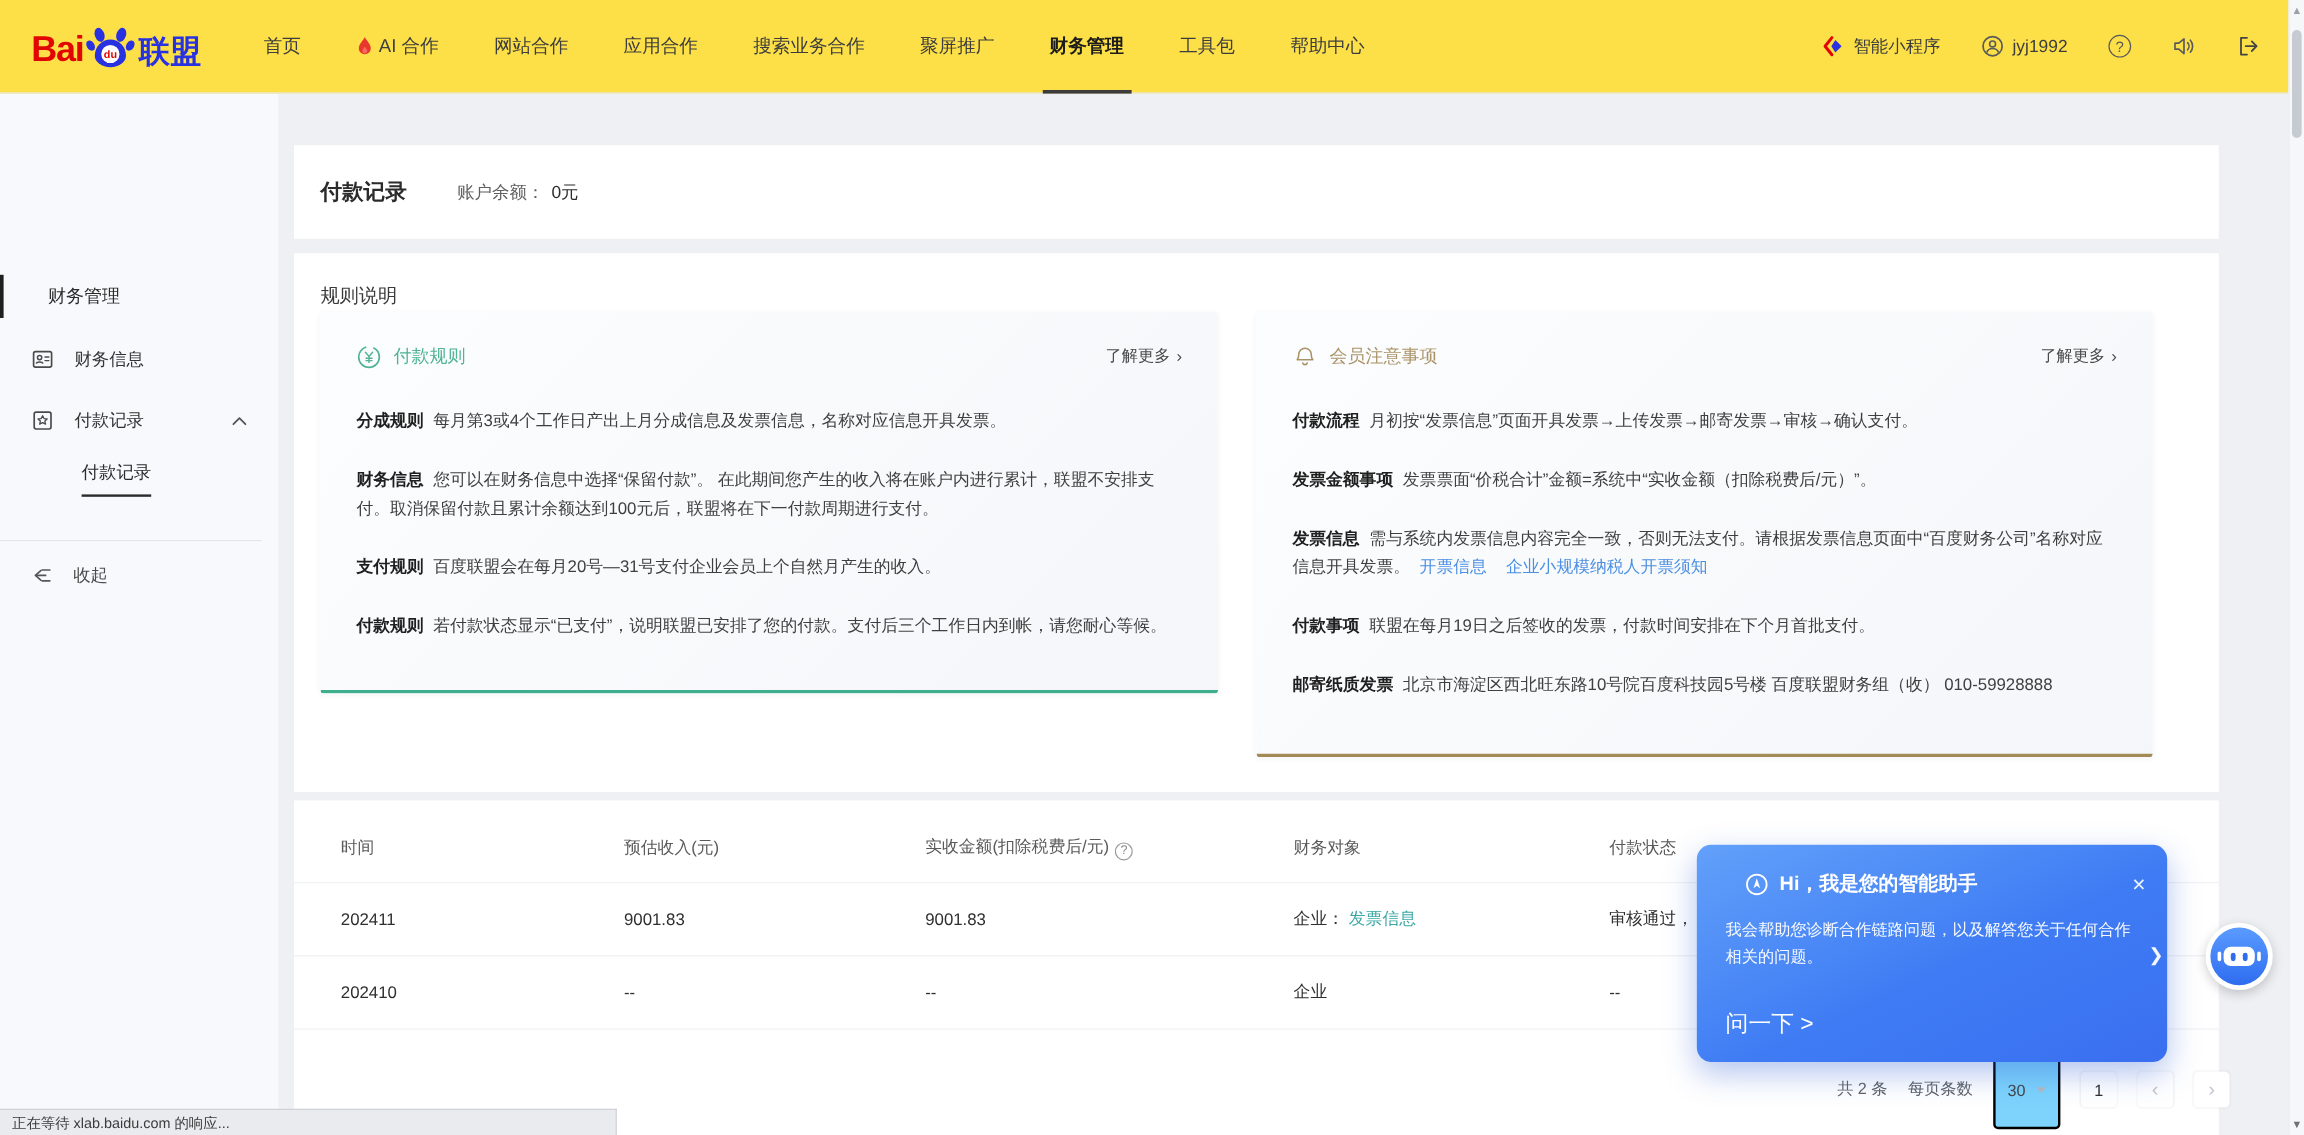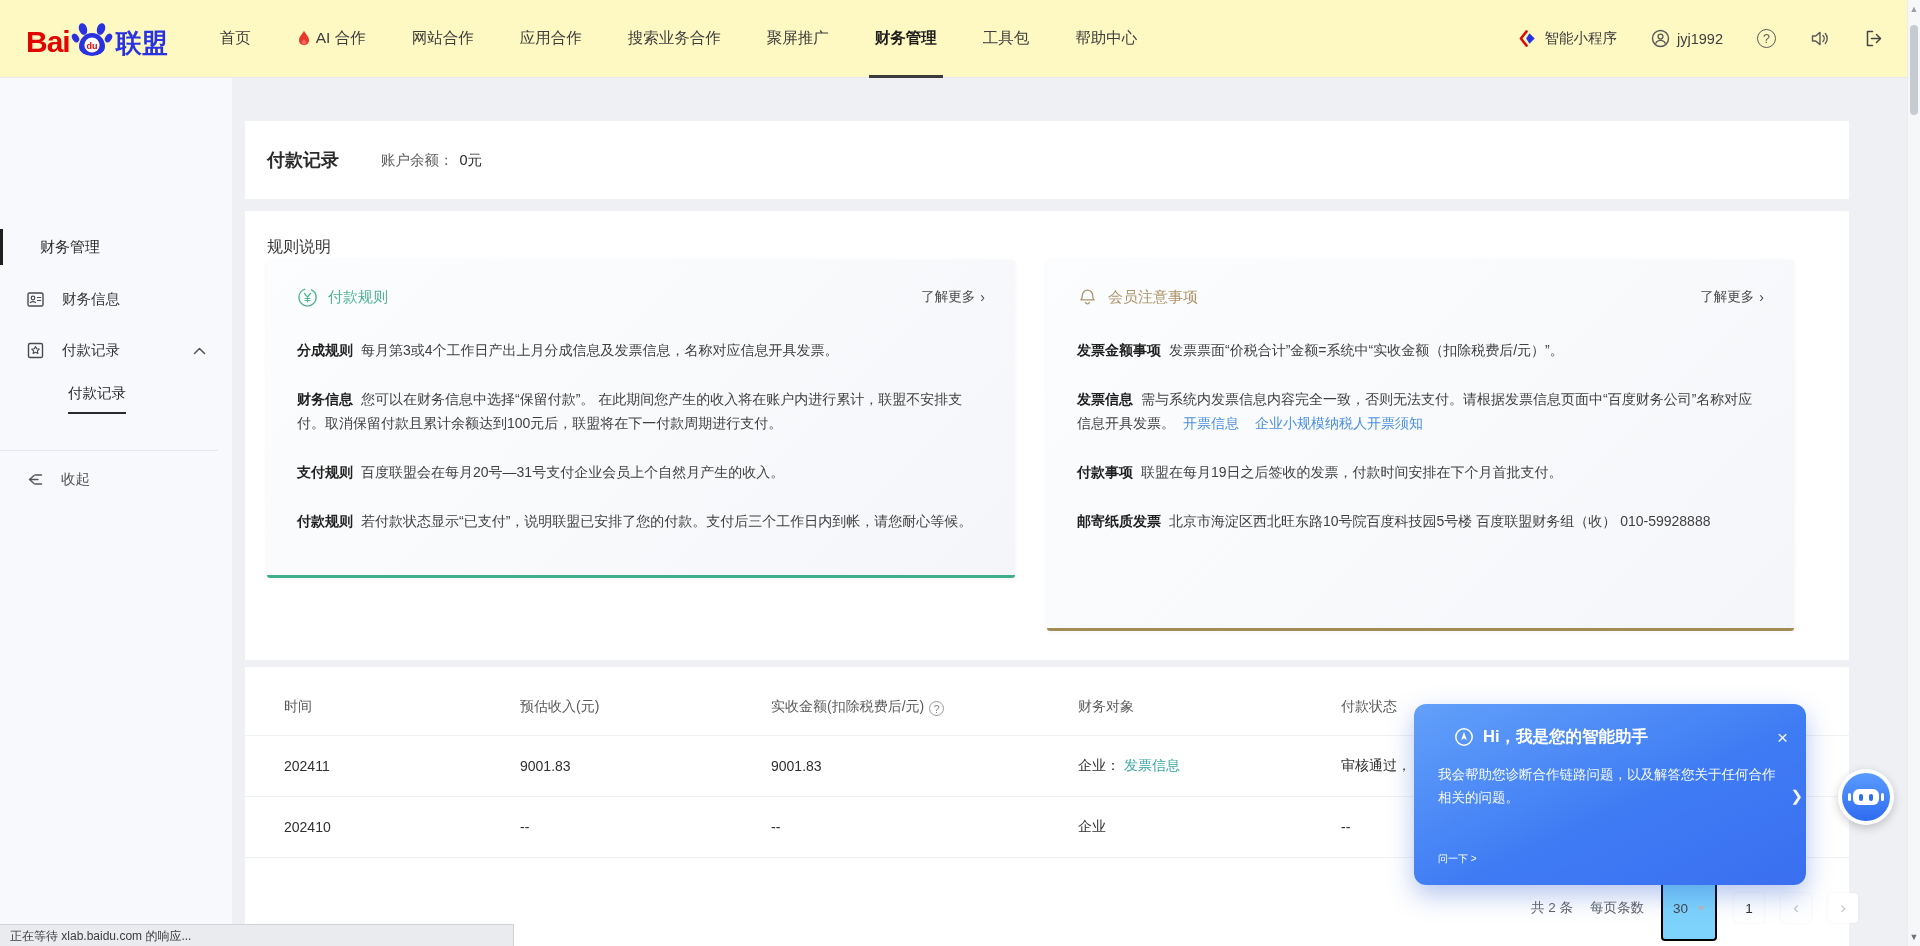--- a/index.html
+++ b/index.html
@@ -5,21 +5,21 @@
   html,body{margin:0;padding:0;}
   body{
     width:1920px;height:946px;position:relative;overflow:hidden;
     background:#eef0f4;
     font-family:"Liberation Sans","DejaVu Sans",sans-serif;
     color:#333;
   }
   
   .topnav{
     position:absolute;top:0;left:0;width:1920px;height:78px;
-    background:#fef9c3;border-bottom:1px solid #e7e9ed;
+    background:#fde047;border-bottom:1px solid #e7e9ed;
     display:flex;align-items:center;box-sizing:border-box;
     padding:0 36px 0 26px;z-index:30;
   }
   .logo{display:flex;align-items:flex-end;margin-right:52px;cursor:pointer;}
   .logo-bai{font-size:30px;font-weight:bold;color:#e10601;letter-spacing:-1px;line-height:30px;}
   .logo-union{font-size:26px;font-weight:bold;color:#2932e1;line-height:28px;margin-left:2px;}
   .nav-items{display:flex;gap:46px;height:78px;}
   .nav-item{display:flex;align-items:center;gap:5px;font-size:15.5px;color:#3d3d3d;cursor:pointer;position:relative;height:78px;}
   .nav-item.active{font-weight:bold;color:#1c1c1c;}
   .nav-underline{position:absolute;bottom:0;left:-6px;right:-6px;height:3px;background:#3b3b3b;}
@@ -75,21 +75,21 @@
   .pg-page{width:30px;height:30px;background:#fff;border-radius:4px;display:flex;align-items:center;justify-content:center;color:#2f2f2f;box-shadow:0 0 2px rgba(0,0,0,.08);cursor:pointer;}
   .pg-btn{width:30px;height:30px;background:#fff;border-radius:4px;display:flex;align-items:center;justify-content:center;color:#c3c7ce;font-size:17px;box-shadow:0 0 2px rgba(0,0,0,.08);cursor:pointer;}
   
   .assistant-pop{position:absolute;left:1414px;top:704px;width:392px;height:181px;border-radius:12px;
     background:linear-gradient(155deg,#62a0fa 0%,#3f7cf4 55%,#3a6ff0 100%);
     box-shadow:0 10px 26px rgba(40,90,210,.35);color:#fff;z-index:40;box-sizing:border-box;}
   .pop-head{display:flex;align-items:center;padding:22px 18px 0 40px;font-size:16.5px;font-weight:bold;}
   .pop-title{margin-left:9px;}
   .pop-close{margin-left:auto;font-size:19px;font-weight:normal;opacity:.9;cursor:pointer;line-height:1;}
   .pop-body{padding:15px 28px 0 24px;font-size:13.5px;line-height:23px;opacity:.96;}
-  .pop-cta{position:absolute;left:24px;bottom:19px;font-size:10px;color:#fff;text-decoration:none;cursor:pointer;text-align:right;}
+  .pop-cta{position:absolute;left:24px;bottom:19px;font-size:19px;color:#fff;text-decoration:none;cursor:pointer;text-align:right;}
   .pop-arrow{position:absolute;right:3px;top:83px;color:#fff;font-size:15px;opacity:.95;}
   
   .assistant-fab{position:absolute;left:1838px;top:769px;width:56px;height:56px;border-radius:50%;
     background:#fff;display:flex;align-items:center;justify-content:center;z-index:41;
     box-shadow:0 3px 10px rgba(0,0,0,.2);cursor:pointer;}
   .fab-inner{width:48px;height:48px;border-radius:50%;background:linear-gradient(180deg,#5a9bff 0%,#2e6cf0 100%);position:relative;}
   .fab-face{position:absolute;left:11px;top:16px;width:26px;height:16px;background:#fff;border-radius:6px;}
   .fab-eye{position:absolute;top:5px;width:4px;height:7px;background:#2e6cf0;border-radius:2px;}
   .fab-eye.l{left:6px;} .fab-eye.r{right:6px;}
   .fab-ear{position:absolute;top:20px;width:3px;height:8px;background:#fff;border-radius:2px;}
@@ -288,20 +288,21 @@
             <path d="M8.6 15.5 a2 2 0 0 0 3.8 0" fill="none" stroke="#ab9368" stroke-width="1.3" stroke-linecap="round"></path>
           </svg>
       </span>
       <span class="card-title t-tan">会员注意事项</span>
       <span class="more-link">
         <span>了解更多</span>
         <span class="more-chev">›</span>
       </span>
     </div>
     <div class="card-body">
+      <p class="para"><b>付款流程</b><span>月初按“发票信息”页面开具发票→上传发票→邮寄发票→审核→确认支付。</span></p>
       <p class="para"><b>发票金额事项</b><span>发票票面“价税合计”金额=系统中“实收金额（扣除税费后/元）”。</span></p>
       <p class="para"><b>发票信息</b><span>需与系统内发票信息内容完全一致，否则无法支付。请根据发票信息页面中“百度财务公司”名称对应信息开具发票。</span><a class="lnk">开票信息</a><a class="lnk">企业小规模纳税人开票须知</a></p>
       <p class="para"><b>付款事项</b><span>联盟在每月19日之后签收的发票，付款时间安排在下个月首批支付。</span></p>
       <p class="para"><b>邮寄纸质发票</b><span>北京市海淀区西北旺东路10号院百度科技园5号楼 百度联盟财务组（收） 010-59928888</span></p>
     </div>
   </div>
 </section>
 
 <section class="panel panel-table">
   <table class="pay">

